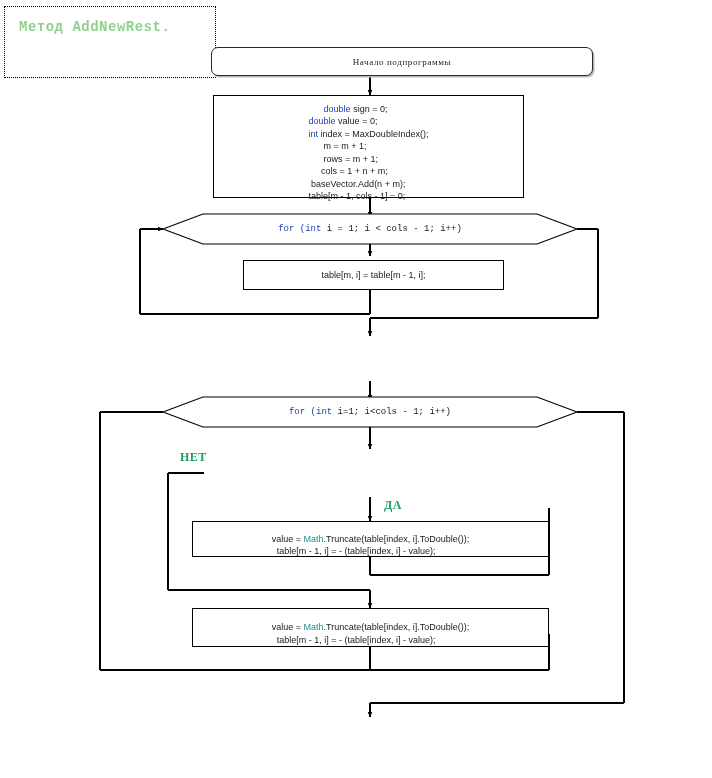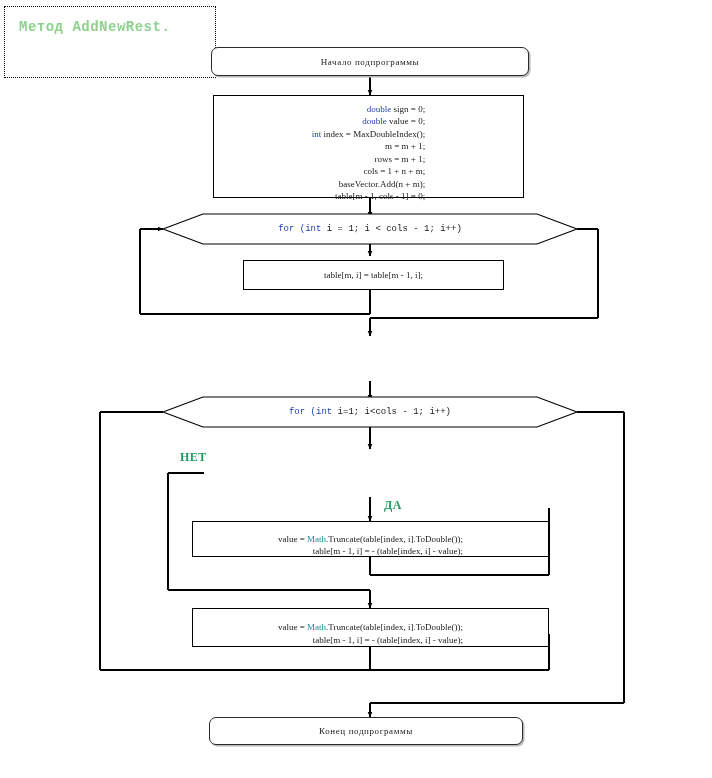--- a/index.html
+++ b/index.html
@@ -74,26 +74,26 @@
     position: absolute;
     box-sizing: border-box;
     background: #ffffff;
     border: 1px solid #000000;
     display: flex;
     flex-direction: column;
     align-items: center;
     justify-content: center;
   }
   .process .code {
-    font-family: Liberation Serif, serif;
+    font-family: Liberation Sans, sans-serif;
     font-size: 9px;
     line-height: 12.5px;
     color: #1a1a1a;
     white-space: pre;
-    text-align: right;
+    text-align: left;
   }
   .kw { color: #1f3fb0; }
   .cls { color: #1b8f9c; }
 
   
   .decision {
     position: absolute;
     display: flex;
     align-items: center;
     justify-content: center;
@@ -182,21 +182,21 @@
       <line x1="624" y1="703" x2="370" y2="703"></line>
       <line x1="370" y1="703" x2="370" y2="717" marker-end="url(#arrowhead)"></line>
 
     </g>
   </svg>
 
   <div class="title-frame">
     <div class="title-text">Метод AddNewRest.</div>
   </div>
 
-  <div class="terminal" style="left:211px; top:47px; width:318px; height:29px;">
+  <div class="terminal" style="left:211px; top:47px; width:382px; height:29px;">
     <span class="lbl">Начало подпрограммы</span>
   </div>
 
   <div class="process" style="left:213px; top:95px; width:311px; height:103px;">
     <div class="code">
       <span class="kw">double</span> sign = 0;
 <span class="kw">double</span> value = 0;
 <span class="kw">int</span> index = MaxDoubleIndex();
       m = m + 1;
       rows = m + 1;
@@ -233,17 +233,14 @@
 value = <span class="cls">Math</span>.Truncate(table[index, i].ToDouble());
   table[m - 1, i] = - (table[index, i] - value);</div>
   </div>
 
   <div class="process" style="left:192px; top:608px; width:357px; height:39px;">
     <div class="code">
 value = <span class="cls">Math</span>.Truncate(table[index, i].ToDouble());
   table[m - 1, i] = - (table[index, i] - value);</div>
   </div>
 
-  <div class="terminal" style="left:209px; top:717px; width:314px; height:28px;">
-    <span class="lbl">Конец подпрограммы</span>
-  </div>
 
 </div>
 
 </body></html>

